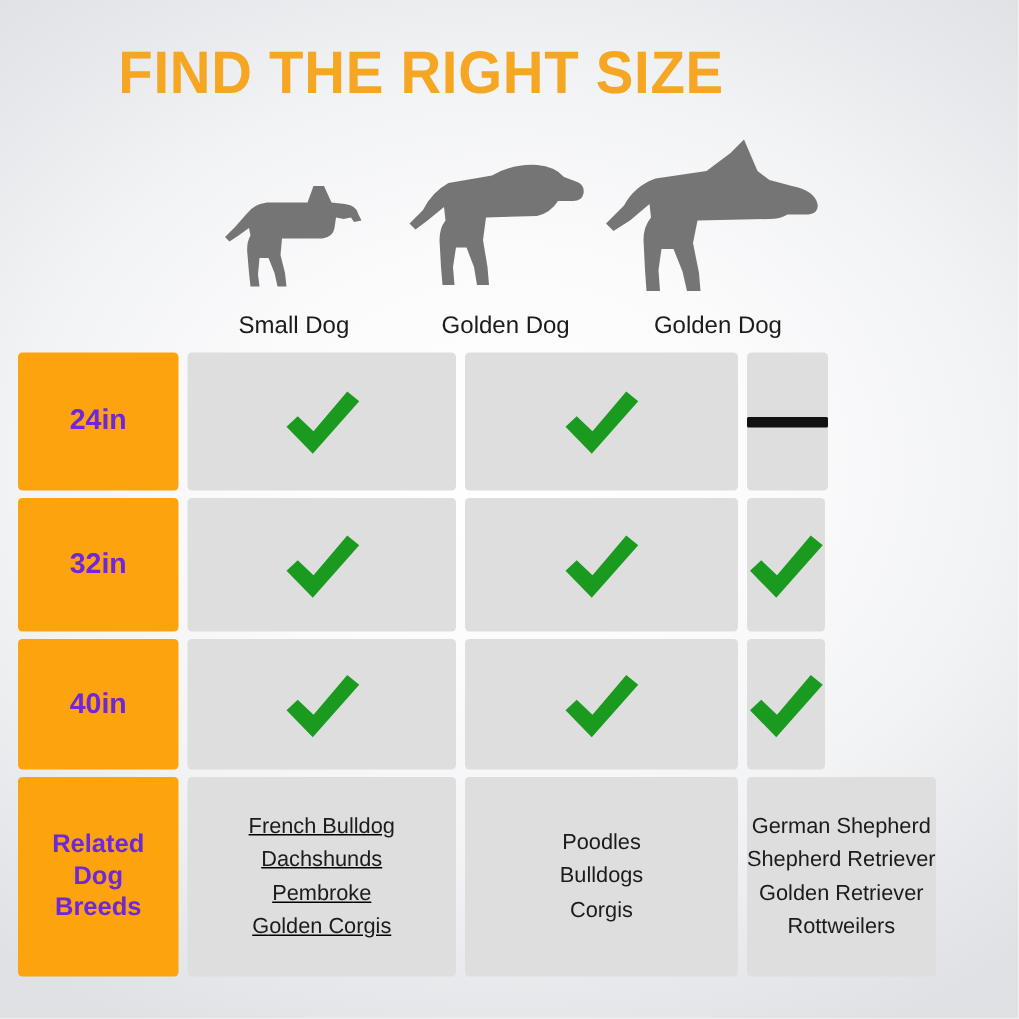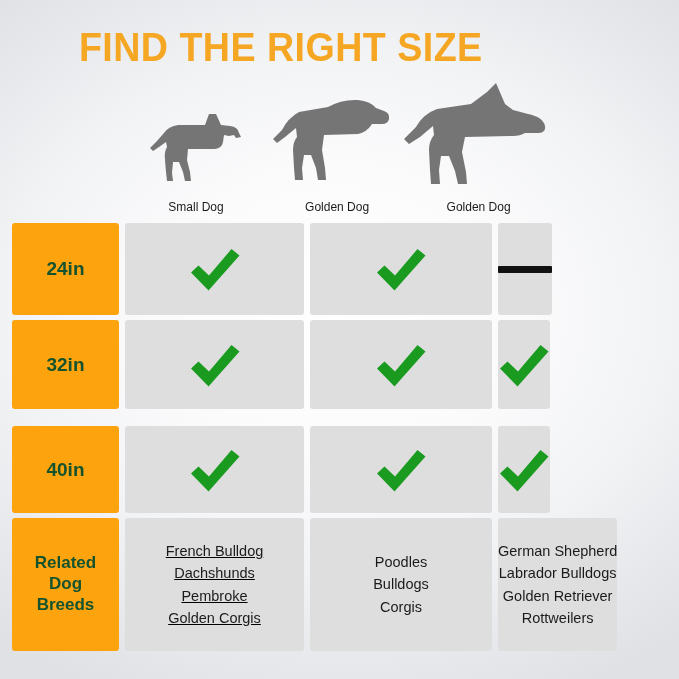--- a/index.html
+++ b/index.html
@@ -70,21 +70,21 @@
   
   .labels-row {
     height: 38px;
     display: flex;
     padding-left: 126px;
     padding-right: 12px;
     align-items: center;
   }
   .label-cell {
     text-align: center;
-    font-size: 12px;
+    font-size: 16px;
     color: #1b1b1b;
     font-family: "Liberation Sans", sans-serif;
   }
   .label-cell.small  { width: 179px; }
   .label-cell.medium { width: 182px; }
   .label-cell.large  { width: 180px; }
 
   
   .table {
     flex: 1;
@@ -92,32 +92,32 @@
     display: flex;
     flex-direction: column;
     gap: 5px;
   }
   .trow {
     display: flex;
     gap: 6px;
   }
   .trow.r-24 { height: 92px; }
   .trow.r-32 { height: 89px; }
-  .trow.r-40 { height: 87px; margin-top: 12px; }
+  .trow.r-40 { height: 87px; }
   .trow.r-breeds { height: 133px; }
 
   .cell-label {
     width: 107px;
     flex: 0 0 107px;
     background: #fca30d;
     border-radius: 3px;
     display: flex;
     align-items: center;
     justify-content: center;
-    color: #14532d;
+    color: #6d28d9;
     font-weight: bold;
     font-size: 19px;
     text-align: center;
     line-height: 1.22;
     font-family: "Liberation Sans", sans-serif;
   }
   .cell-label.breeds { font-size: 17px; }
 
   .cell {
     background: #dedede;
@@ -284,21 +284,21 @@
       <div class="cell c2">
         <div class="breeds-text">
           <div>Poodles</div>
           <div>Bulldogs</div>
           <div>Corgis</div>
         </div>
       </div>
       <div class="cell c3">
         <div class="breeds-text">
           <div>German Shepherd</div>
-          <div>Labrador Bulldogs</div>
+          <div>Shepherd Retriever</div>
           <div>Golden Retriever</div>
           <div>Rottweilers</div>
         </div>
       </div>
     </div>
 
   </div>
 </div>
 
 </body></html>

